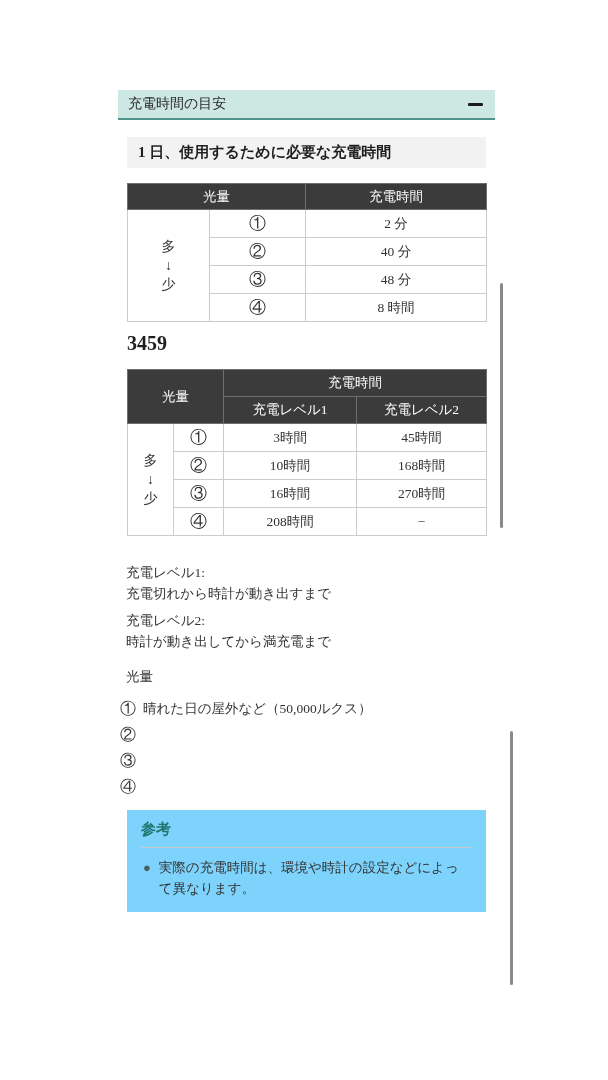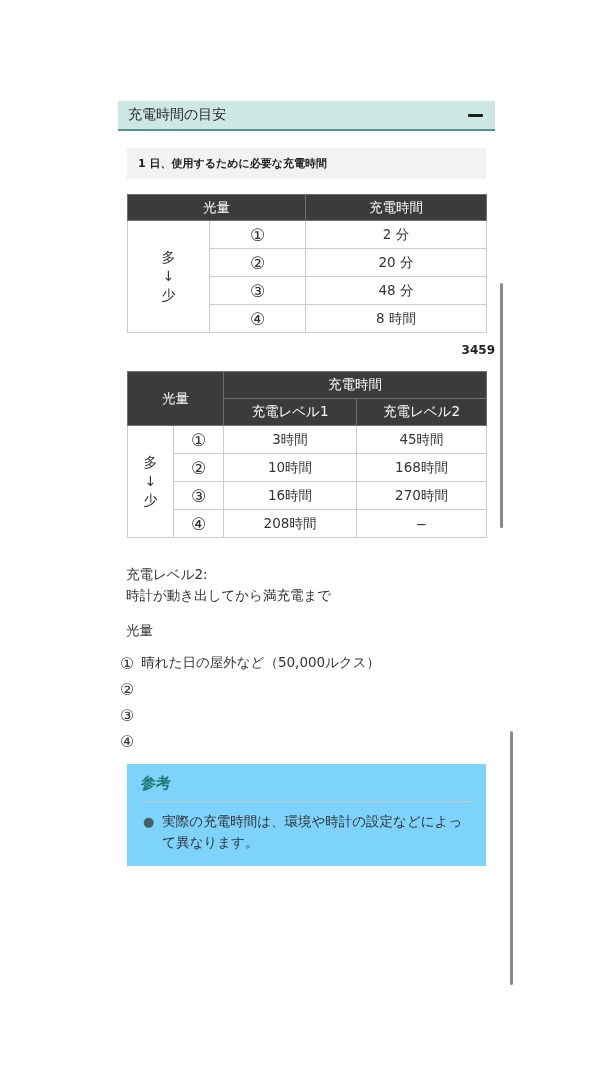--- a/index.html
+++ b/index.html
@@ -3,43 +3,43 @@
 <meta charset="utf-8">
 <style>
   html,body{margin:0;padding:0;}
   body{
     width:608px;height:1080px;position:relative;overflow:hidden;
     background:#ffffff;
     font-family:"DejaVu Sans","Liberation Sans",sans-serif;
     color:#333;
     -webkit-font-smoothing:antialiased;
   }
-  .content{position:absolute;left:118px;top:101px;width:377px;}
+  .content{position:absolute;left:118px;top:90px;width:377px;font-family:Liberation Serif, serif;}
 
   
   .acc-header{
     display:flex;justify-content:space-between;align-items:center;
     height:30px;box-sizing:border-box;
     background:#cde7e3;border-bottom:2px solid #4f958e;
     padding:0 12px 0 10px;font-size:14px;color:#2b2b2b;cursor:pointer;
   }
   .minus-icon{width:15px;height:3px;background:#1c1c1c;border-radius:1px;}
 
   .intro{margin:15px 0 0 0;font-size:13.5px;line-height:20px;color:#333;}
 
   .inner{margin-left:9px;width:359px;box-sizing:border-box;}
 
   .section-title{
     background:#f2f2f2;height:31px;line-height:31px;
-    padding-left:11px;font-size:11px;font-weight:bold;color:#1f1f1f;
+    padding-left:11px;font-size:15px;font-weight:bold;color:#1f1f1f;
   }
   .sec1{margin-top:17px;}
   .sec2{margin-top:23px;}
 
-  .model{margin:10px 0 0 9px;font-size:12px;font-weight:bold;color:#1f1f1f;text-align:right;}
+  .model{margin:10px 0 0 9px;font-size:20px;font-weight:bold;color:#1f1f1f;}
 
   table{border-collapse:collapse;table-layout:fixed;font-size:13.5px;color:#333;}
   .tbl{margin-top:15px;}
   .tbl2{margin-top:14px;}
   th,td{padding:0;text-align:center;vertical-align:middle;}
   th.dark{
     background:#3b3b3b;color:#ffffff;font-weight:normal;
     border:1px solid #6e6e6e;
   }
   td{border:1px solid #cccccc;}
@@ -102,21 +102,21 @@
       <td class="scale" rowspan="4">
         <span>多</span><br>
         <span>↓</span><br>
         <span>少</span>
       </td>
       <td class="mark">①</td>
       <td>2 分</td>
     </tr>
     <tr>
       <td class="mark">②</td>
-      <td>20 分</td>
+      <td>40 分</td>
     </tr>
     <tr>
       <td class="mark">③</td>
       <td>48 分</td>
     </tr>
     <tr>
       <td class="mark">④</td>
       <td>8 時間</td>
     </tr>
   </tbody>
@@ -164,20 +164,24 @@
     <tr>
       <td class="mark">④</td>
       <td>208時間</td>
       <td>−</td>
     </tr>
   </tbody>
     </table>
 
   <div class="defs">
     <div class="def-block">
+      <div>充電レベル1:</div>
+      <div>充電切れから時計が動き出すまで</div>
+    </div>
+    <div class="def-block">
       <div>充電レベル2:</div>
       <div>時計が動き出してから満充電まで</div>
     </div>
   </div>
 
   <div class="light-title">光量</div>
 
   <div class="light-list">
     <div class="light-item">
       <span class="mark">①</span>

